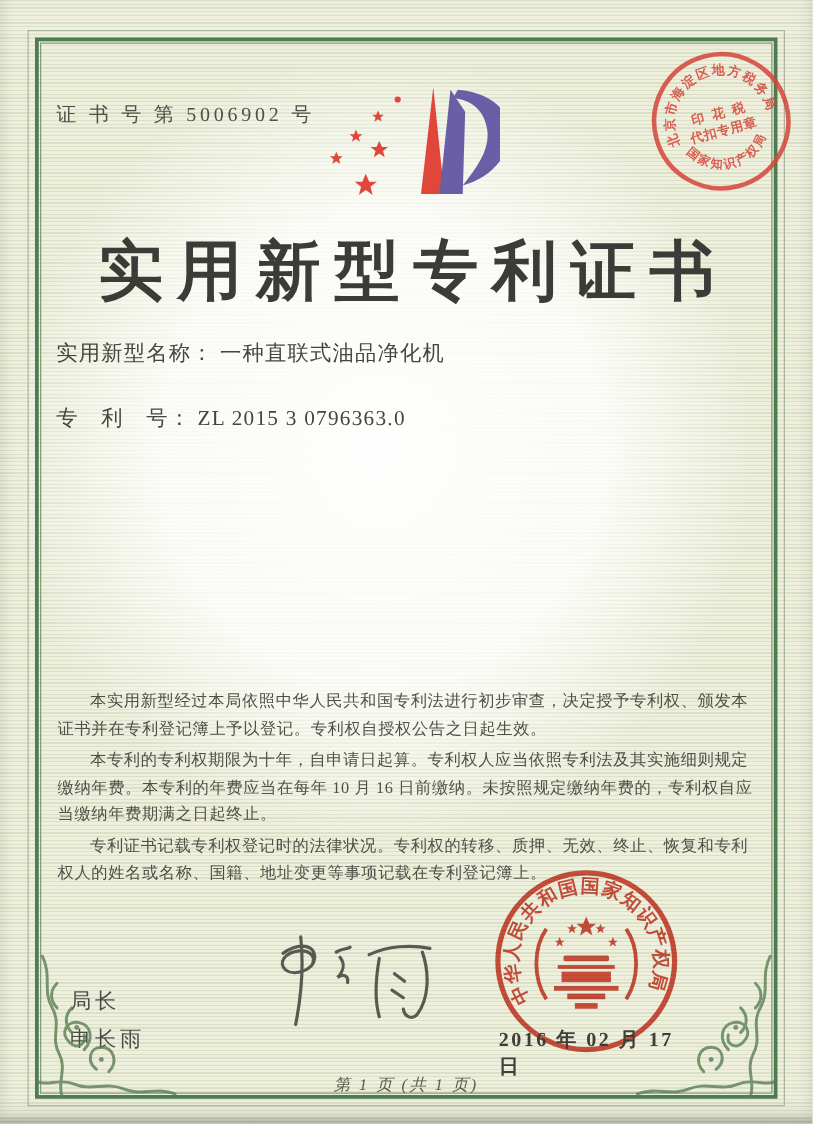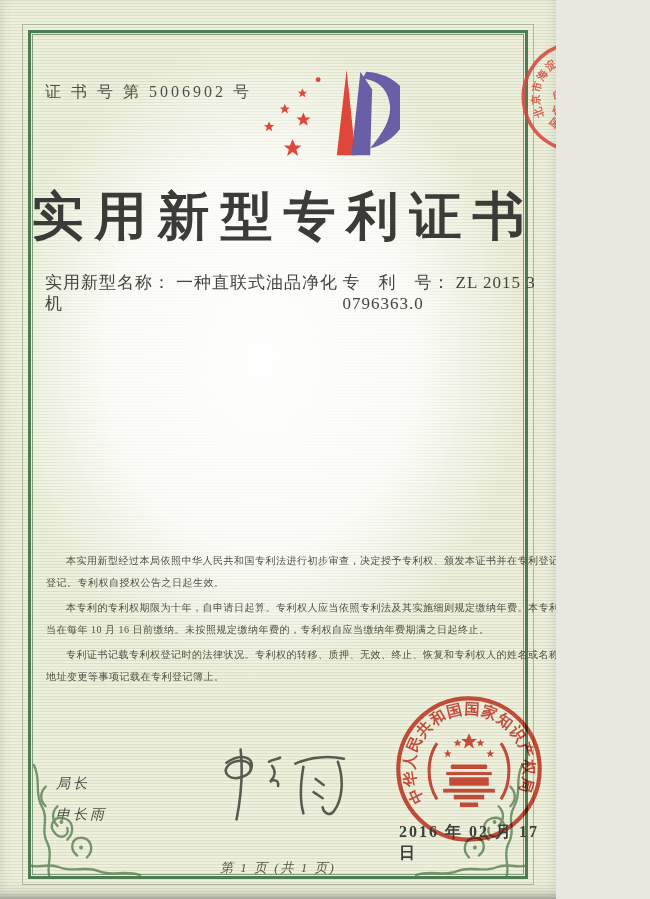--- a/index.html
+++ b/index.html
@@ -1,39 +1,39 @@
 <!DOCTYPE html>
 <html><head>
 <meta charset="utf-8">
 <style>
   html,body{margin:0;padding:0;background:#e8e8e0;}
   #page{
-    position:relative;width:556px;height:899px;overflow:hidden;
+    position:relative;width:650px;height:899px;overflow:hidden;
     font-family:"Liberation Serif","DejaVu Serif",serif;
     background-color:#eef0dd;
     background-image:
       radial-gradient(ellipse 58% 44% at 47% 40%, rgba(255,255,255,.98) 0%, rgba(255,255,255,.78) 48%, rgba(255,255,255,0) 80%),
       repeating-linear-gradient(180deg, rgba(141,158,110,.20) 0px, rgba(141,158,110,.20) 1px, rgba(0,0,0,0) 1px, rgba(0,0,0,0) 3px);
     box-shadow:inset 0 -8px 12px rgba(80,80,70,.18);
   }
   .frame-outer{position:absolute;left:22px;top:24px;right:22px;bottom:14px;border:1px solid #a9b79c;}
   .frame-mid{position:absolute;left:5px;top:5px;right:5px;bottom:5px;border:3px solid #4e7b52;}
   .frame-inner{position:absolute;left:1px;top:1px;right:1px;bottom:1px;border:1px solid #7d9c77;}
   .certno{position:absolute;left:45px;top:82px;font-size:16px;letter-spacing:3px;color:#4f4f4a;}
   .logo{position:absolute;left:252px;top:60px;width:148px;height:108px;}
   .taxstamp{position:absolute;left:516px;top:36px;width:122px;height:122px;transform:rotate(-15deg);opacity:.85;z-index:5;}
   .title{position:absolute;left:0;right:0;top:182px;text-align:center;font-size:52px;font-weight:700;
          letter-spacing:11px;text-indent:11px;color:#3b3b38;}
-  .fields{position:absolute;left:45px;top:272px;width:565px;display:flex;flex-direction:row;}
+  .fields{position:absolute;left:45px;top:272px;width:565px;display:flex;flex-direction:column;gap:31px;}
   .frow{font-size:17px;line-height:21px;color:#45453f;}
   .flabel{letter-spacing:1px;}
   .fvalue{margin-left:5px;letter-spacing:1px;}
   .paras{position:absolute;left:46px;top:550px;width:562px;color:#504f47;}
-  .paras p{margin:0 0 4px 0;font-size:10px;line-height:21.5px;text-indent:2em;letter-spacing:.5px;}
-  .signer{position:absolute;left:56px;top:768px;font-size:14px;color:#4a4a44;line-height:31px;letter-spacing:3px;font-style:italic;}
+  .paras p{margin:0 0 4px 0;font-size:13px;line-height:21.5px;text-indent:2em;letter-spacing:.5px;}
+  .signer{position:absolute;left:56px;top:785px;font-size:17px;color:#4a4a44;line-height:31px;letter-spacing:3px;}
   .sig{position:absolute;left:196px;top:740px;width:152px;height:88px;opacity:.88;}
   .seal{position:absolute;left:393px;top:693px;width:152px;height:152px;opacity:.88;mix-blend-mode:multiply;z-index:4;}
   .sealdate{position:absolute;left:399px;top:822px;width:145px;font-size:16px;letter-spacing:2px;
             color:#3e3e38;z-index:6;font-weight:700;}
   .footer{position:absolute;left:0;right:0;top:859px;text-align:center;font-size:13px;letter-spacing:2px;color:#55584a;z-index:3;font-style:italic;}
   .flourish{position:absolute;width:118px;height:122px;opacity:.8;z-index:2;}
   .fl-br{right:26px;bottom:16px;}
   .fl-bl{left:26px;bottom:16px;transform:scaleX(-1);}
   .edge-shadow{position:absolute;left:0;right:0;bottom:0;height:7px;
                background:linear-gradient(180deg, rgba(0,0,0,0), rgba(85,85,75,.3));z-index:7;}

